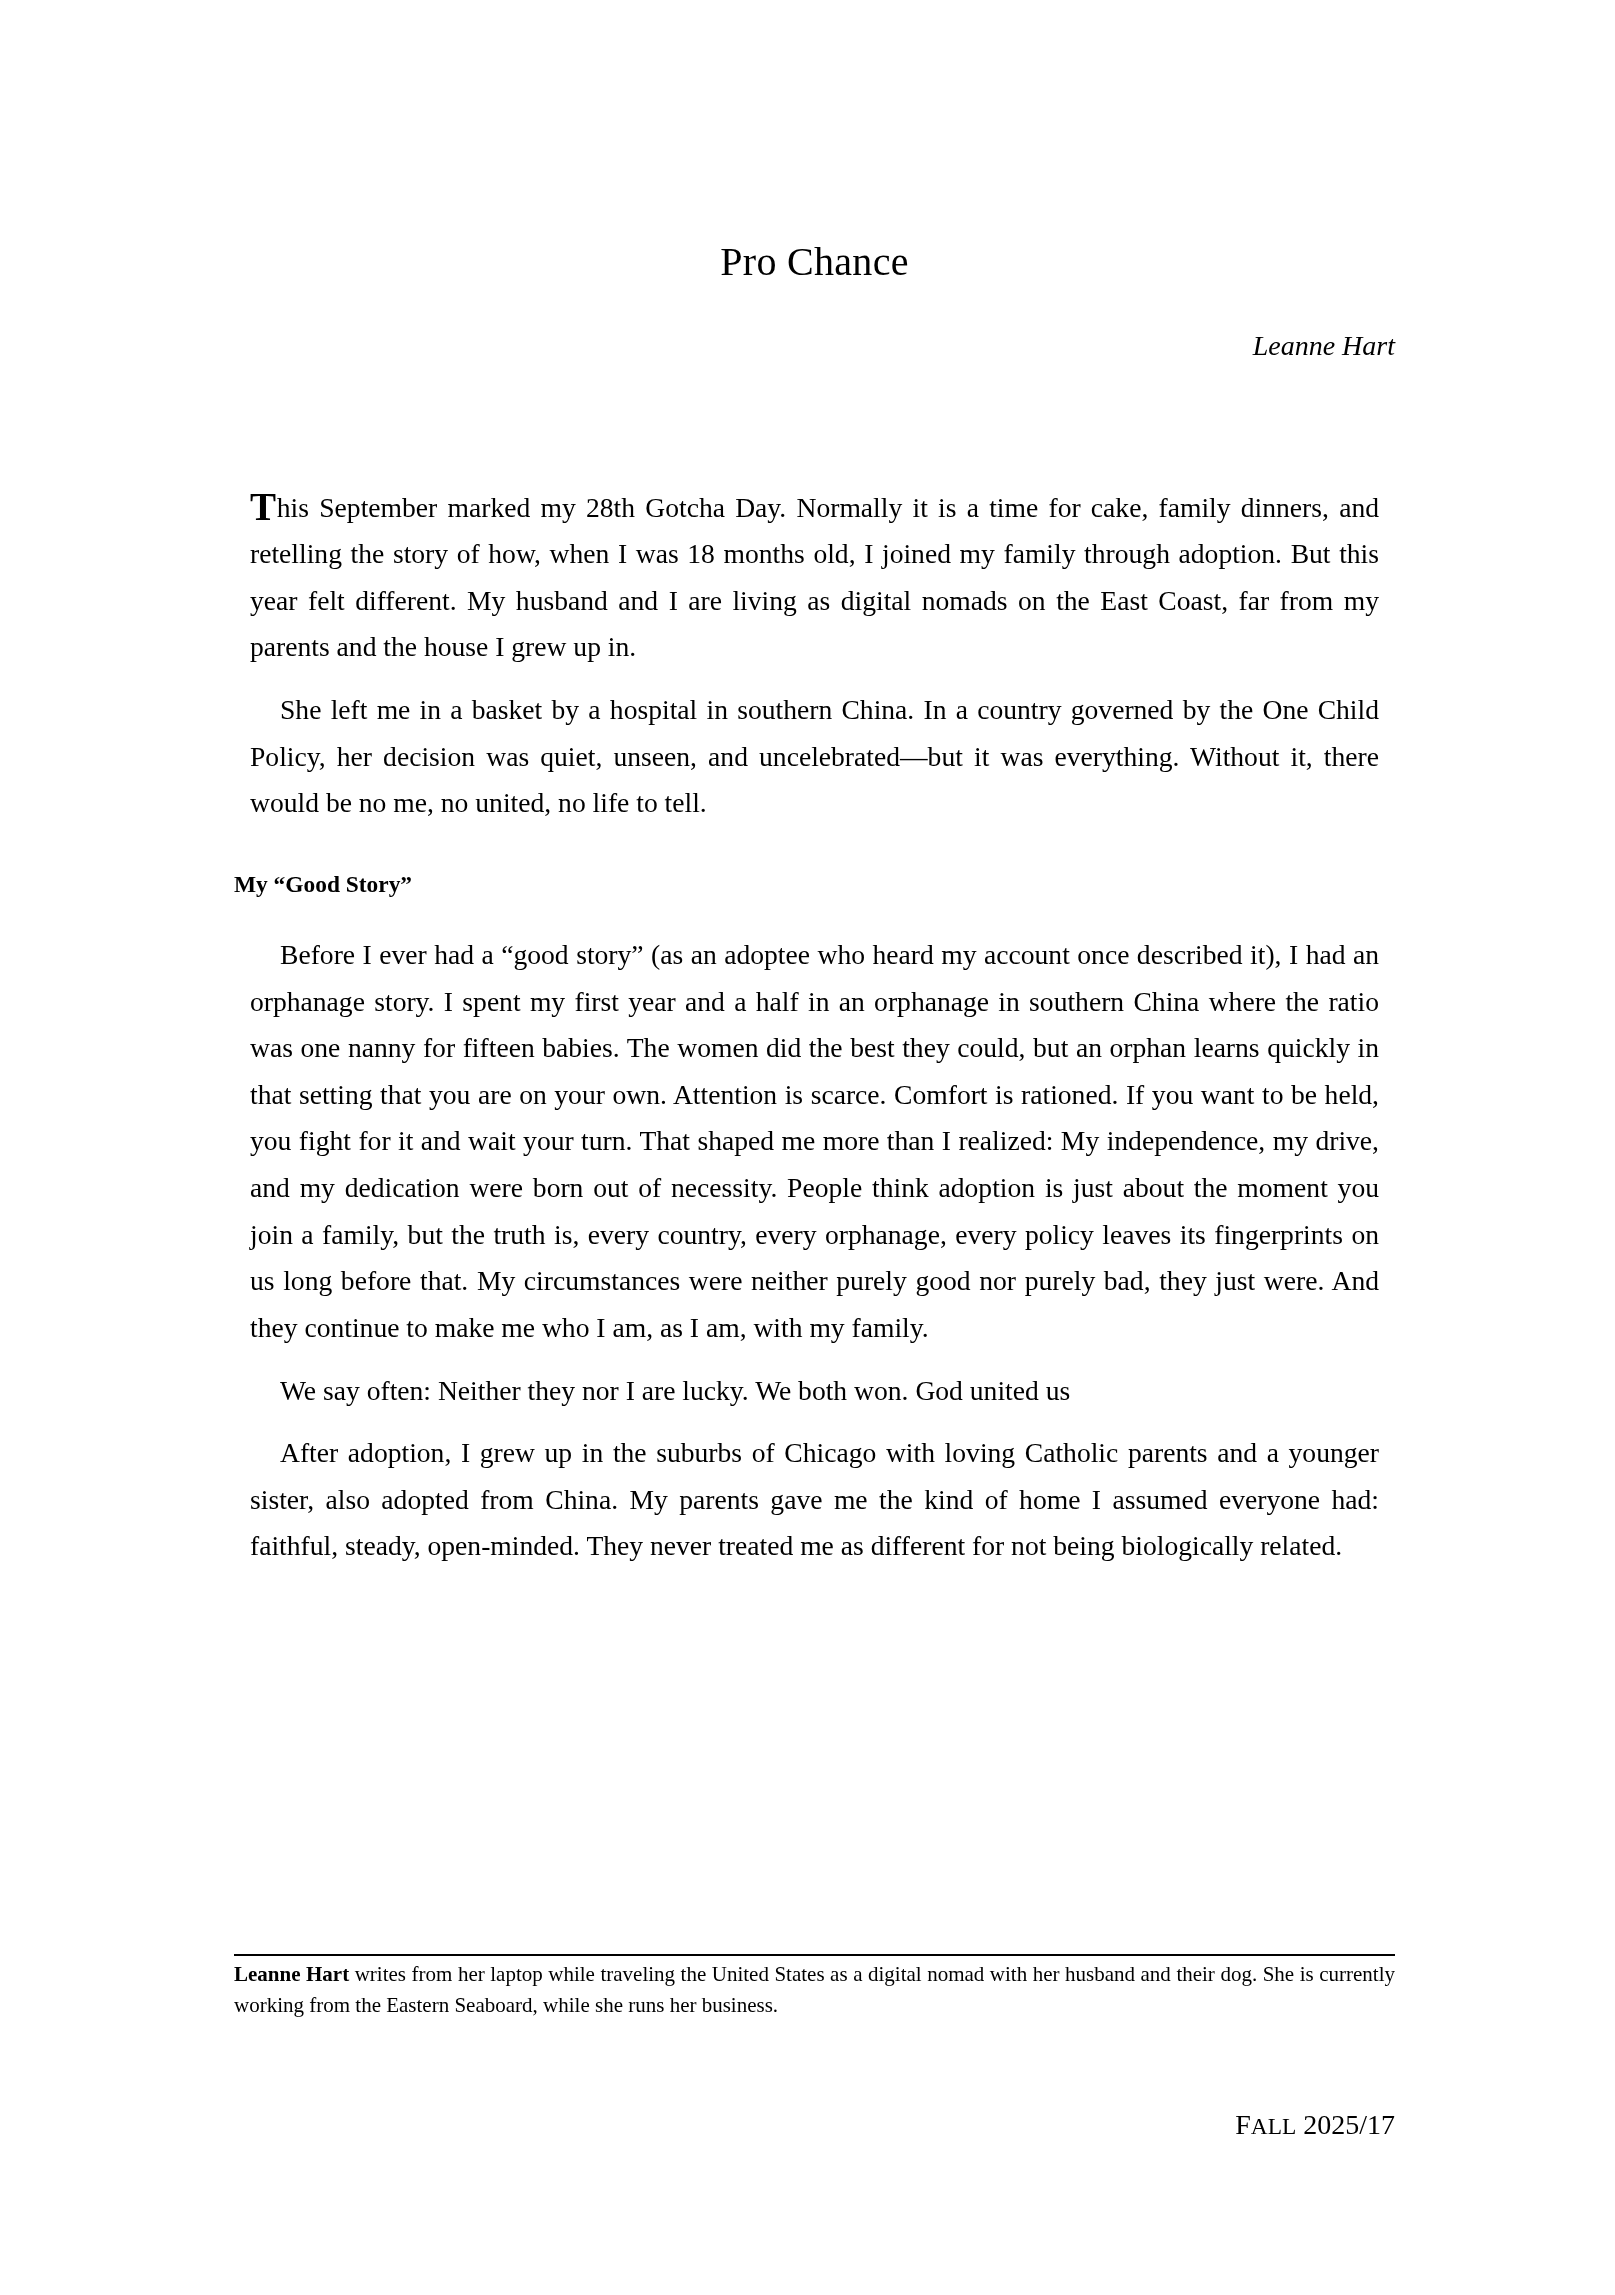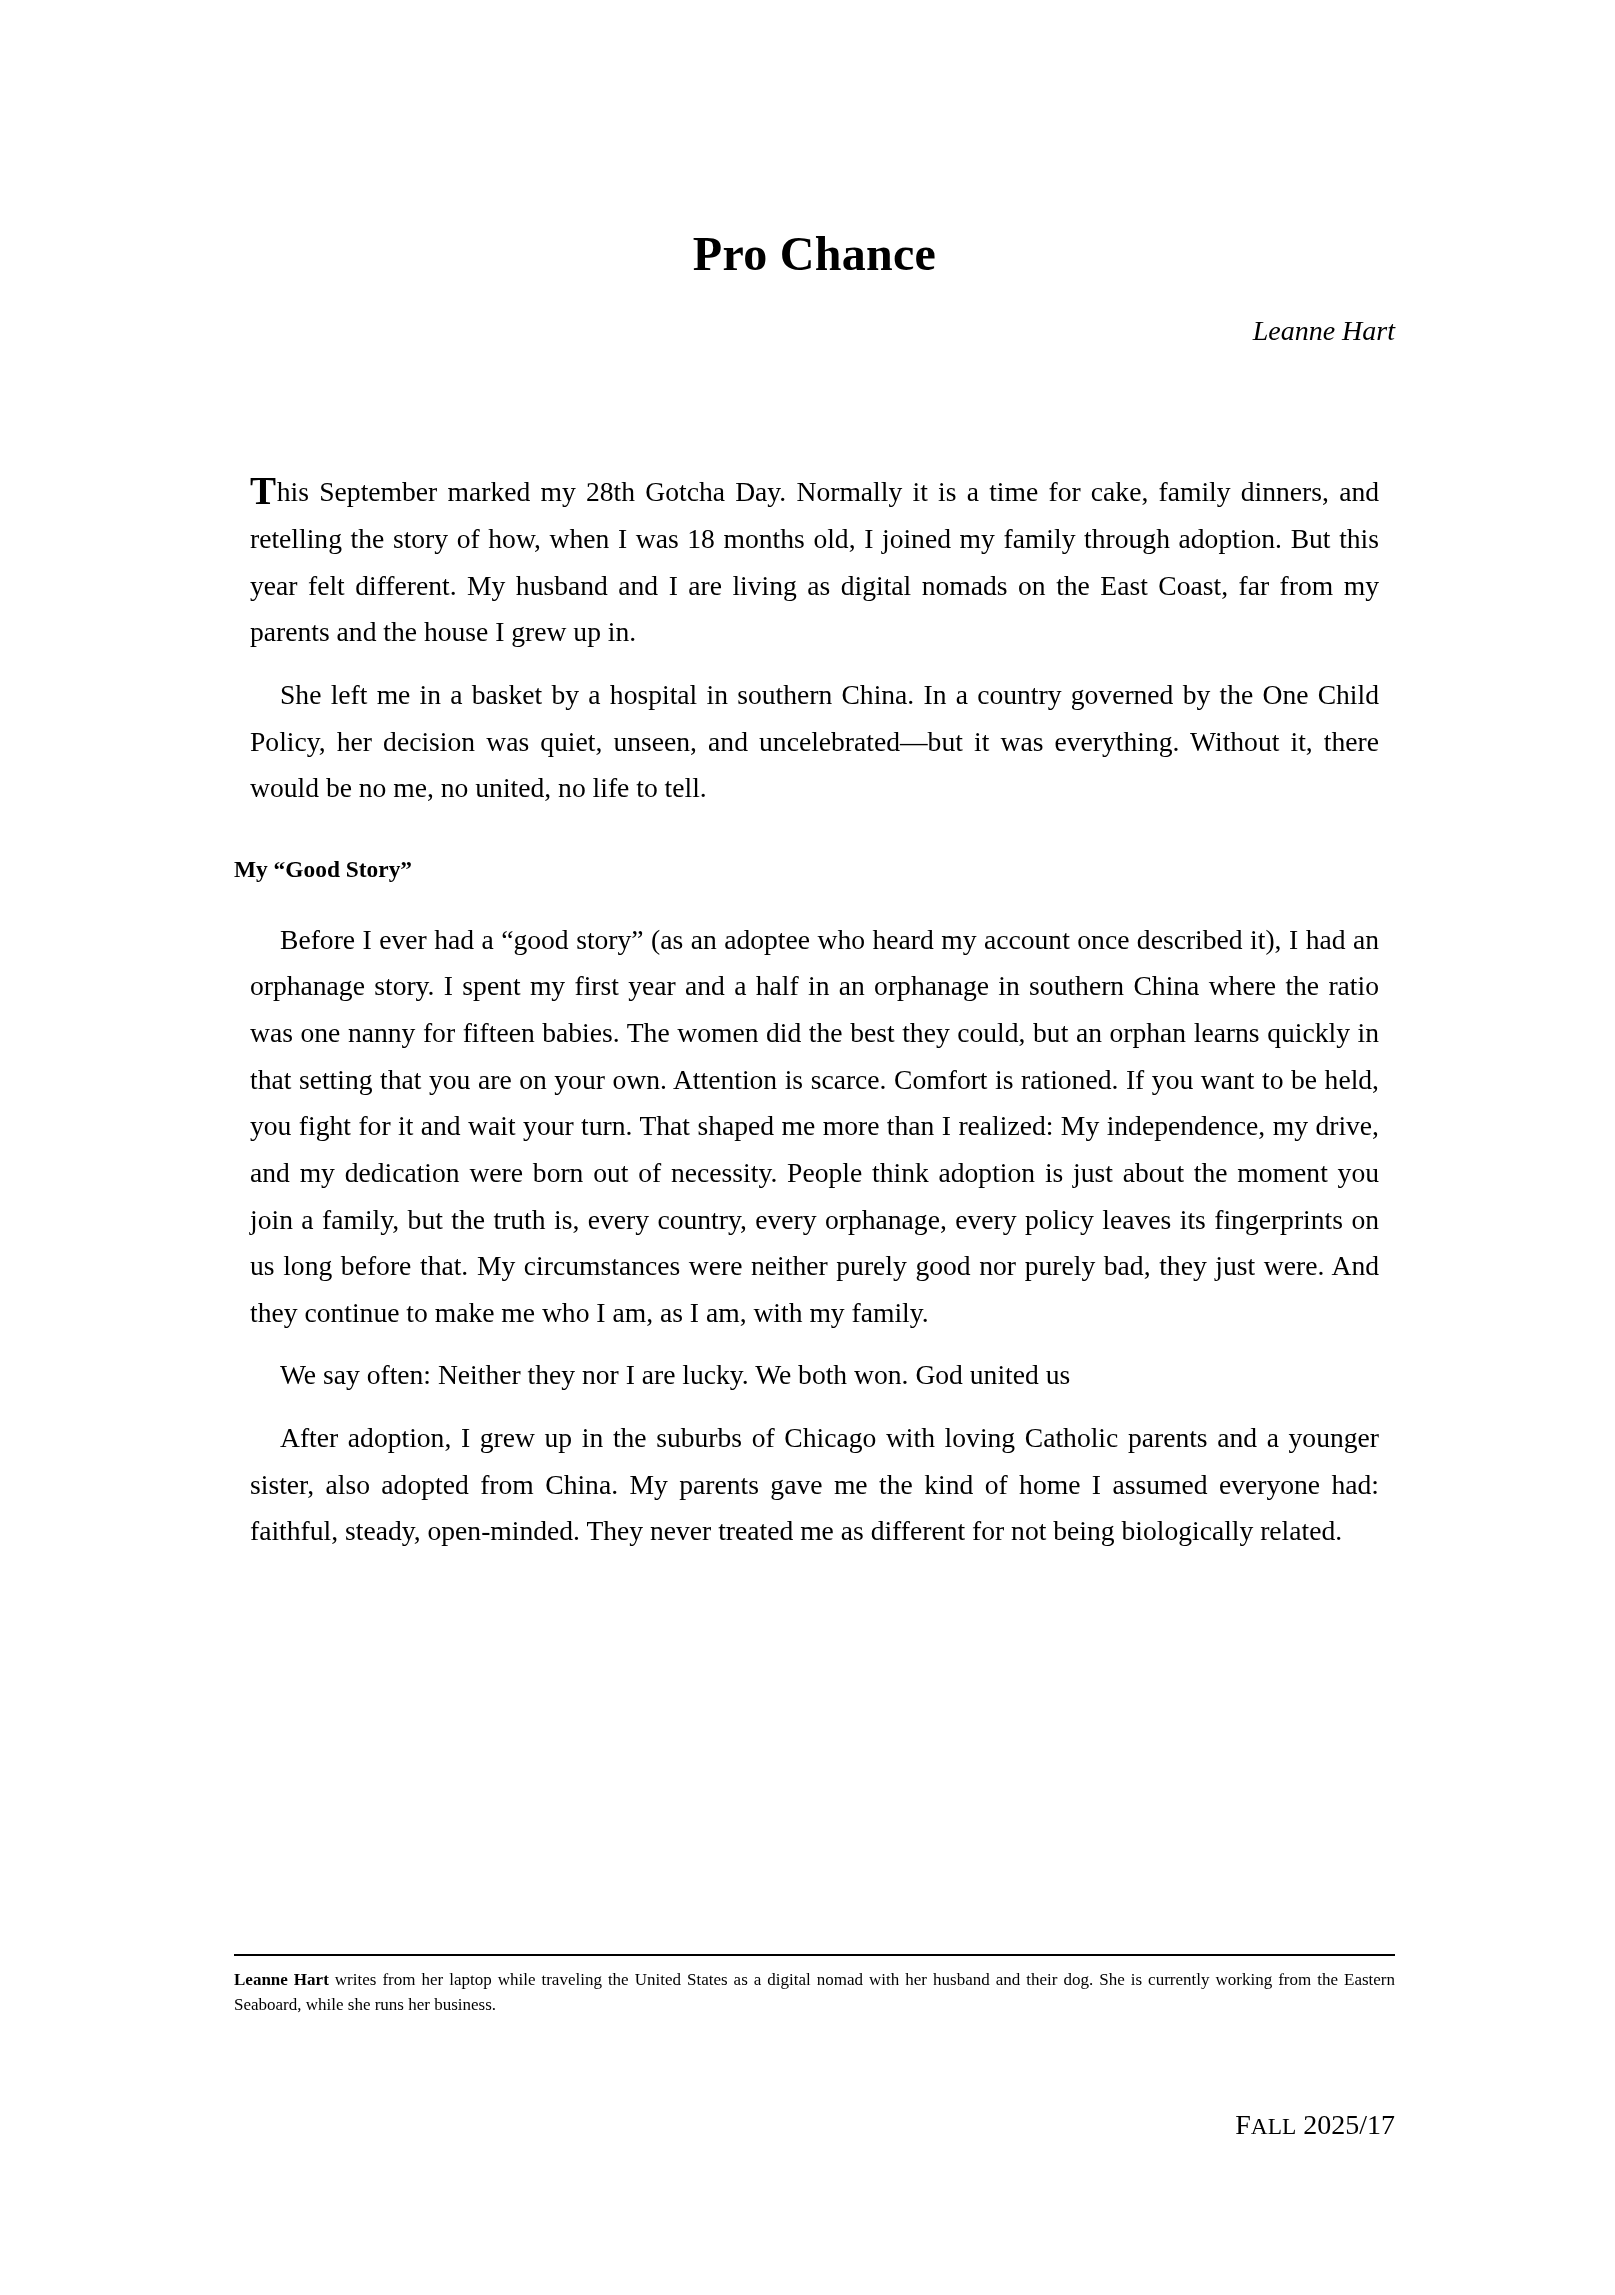--- a/index.html
+++ b/index.html
@@ -21,25 +21,25 @@
 
   .content-column {
     position: absolute;
     left: 234px;
     top: 0;
     width: 1161px;
   }
 
   
   .article-title {
-    margin: 4px;
+    margin: 16px;
     padding-top: 224px;
     text-align: center;
-    font-size: 48px;
-    font-weight: bold;
+    font-size: 40px;
+    font-weight: normal;
     letter-spacing: 0.3px;
     line-height: 1.1;
   }
 
   .byline {
     margin: 0;
     padding-top: 29px;
     text-align: right;
     font-style: italic;
     font-size: 28px;
@@ -99,22 +99,22 @@
 
   .footnote-rule {
     width: 100%;
     height: 2.3px;
     background: #000000;
     margin: 0;
   }
 
   .footnote-text {
     margin: 0;
-    padding-top: 12px;
-    font-size: 17px;
+    padding-top: 3px;
+    font-size: 21px;
     line-height: 1.44;
     text-align: justify;
   }
 
   .footnote-name {
     font-weight: bold;
   }
 
   
   .page-footer {

